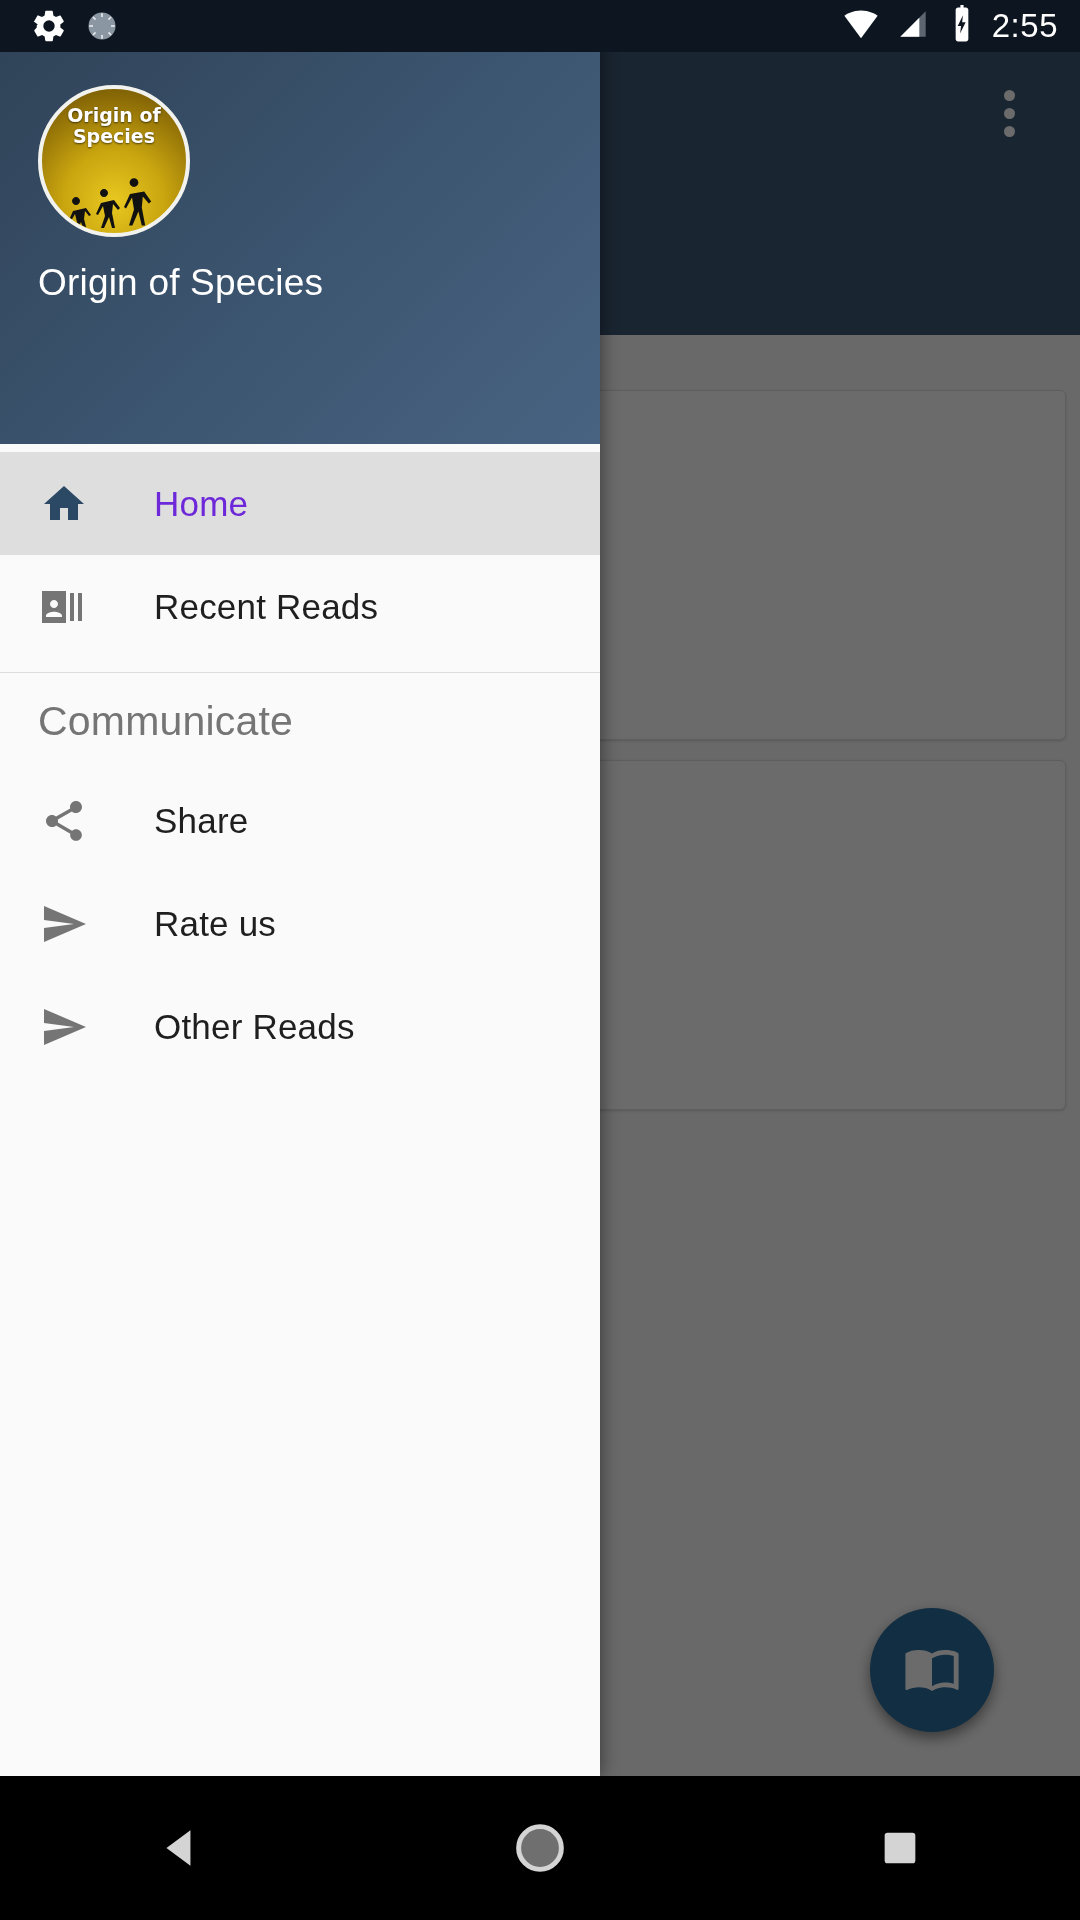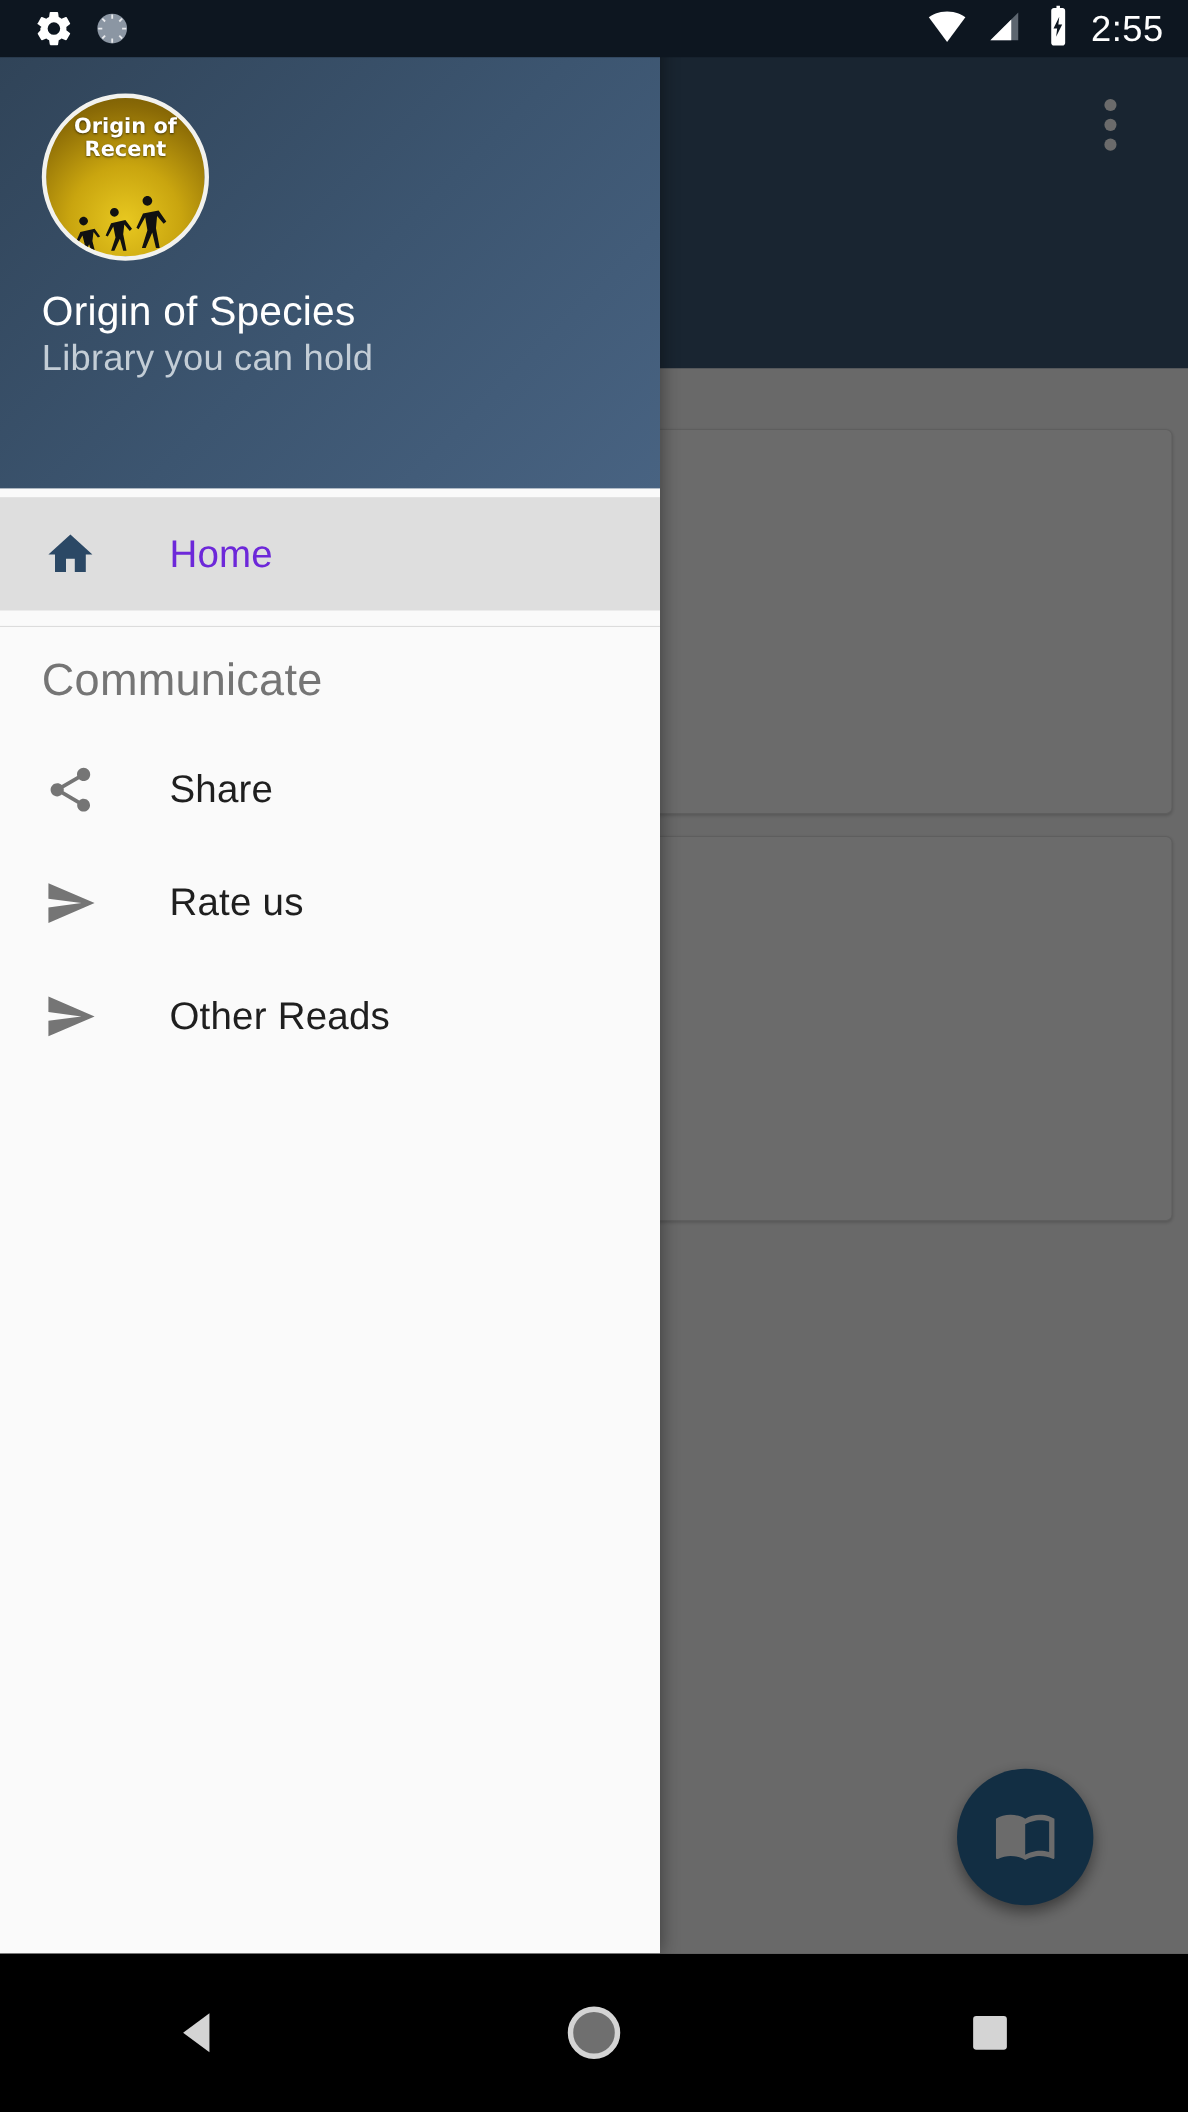--- a/index.html
+++ b/index.html
@@ -213,46 +213,53 @@
   </div>
 
   <div id="scrim"></div>
 
   <div id="drawer">
 
     <div id="drawer-header">
       <div id="avatar">
         <div class="logo-text">
           <span>Origin of</span><br>
-          <span>Recent</span>
+          <span>Species</span>
         </div>
         <svg viewBox="0 0 152 78">
           <g fill="#111">
             <path d="M18 66c-2 0-4 2-4 5 0 2 1 4 3 4h8c1 0 2-1 1-2l-3-3 1-6-2-4-4 2v4z"></path>
             <path d="M34 52c2 0 4-2 4-4s-2-4-4-4-4 2-4 4 2 4 4 4zm-3 6-4 9 2 1 4-7 2 8-3 9h3l4-9 3 9h3l-3-12 1-8 4 5 2-1-5-7z"></path>
             <path d="M62 44c2.2 0 4-1.8 4-4s-1.8-4-4-4-4 1.8-4 4 1.8 4 4 4zm-3 6-5 11 2 1 5-9 2 10-4 12h3l5-11 3 11h3l-3-15 1-9 5 6 2-2-6-8z"></path>
             <path d="M92 34c2.4 0 4.4-2 4.4-4.4s-2-4.4-4.4-4.4-4.4 2-4.4 4.4 2 4.4 4.4 4.4zm-4 7-6 13 2 1.4 6-11 2 12-5 16h3.4l6-14 3.4 14h3.4l-3.4-18 1-11 6 7 2.4-2-7-10z"></path>
           </g>
         </svg>
       </div>
       <div id="drawer-title">Origin of Species</div>
-      <div id="drawer-subtitle">Library you can hold</div>
     </div>
 
     <div id="drawer-body">
 
       <div class="nav-item selected">
         <span class="nav-icon">
           <svg width="48" height="48" viewBox="0 0 24 24" fill="#2b4865">
               <path d="M10 20v-6h4v6h5v-8h3L12 3 2 12h3v8z"></path>
             </svg>
         </span>
         <span class="nav-label">Home</span>
       </div>
 
+      <div class="nav-item">
+        <span class="nav-icon">
+          <svg width="48" height="48" viewBox="0 0 24 24" fill="#757575">
+              <path d="M21 5v14h-2V5h2zm-4 0v14h-2V5h2zm-4-1H1v16h12V4zM7 8.5c1.1 0 2 .9 2 2s-.9 2-2 2-2-.9-2-2 .9-2 2-2zM11 17H3v-.67c0-1.33 2.67-2 4-2s4 .67 4 2V17z"></path>
+            </svg>
+        </span>
+        <span class="nav-label">Recent Reads</span>
+      </div>
 
 
 
       <div class="nav-divider"></div>
 
       <div class="nav-subheader">Communicate</div>
 
       <div class="nav-item">
         <span class="nav-icon">
           <svg width="48" height="48" viewBox="0 0 24 24" fill="#757575">

